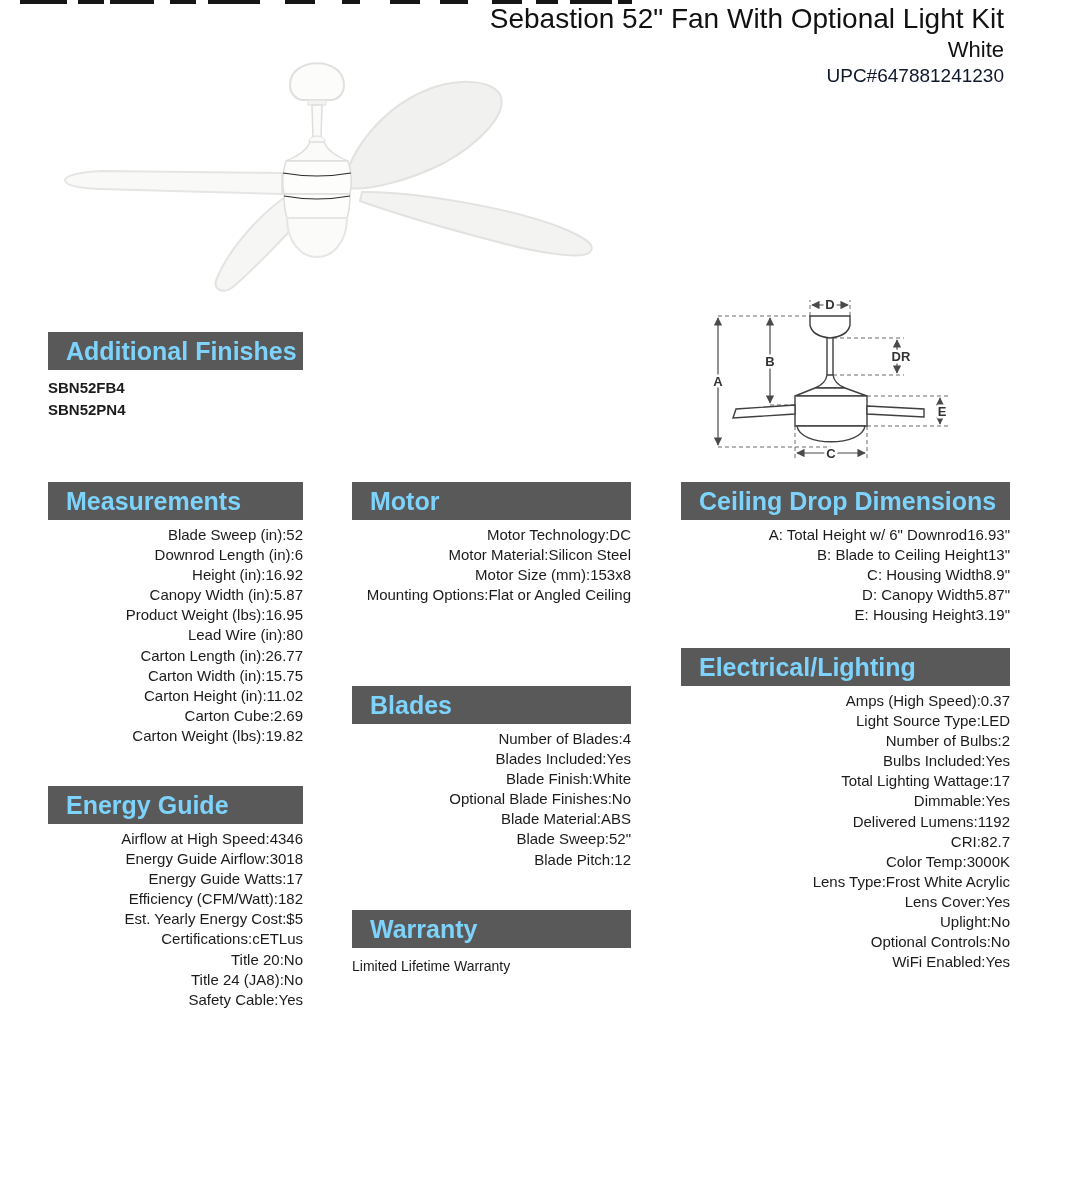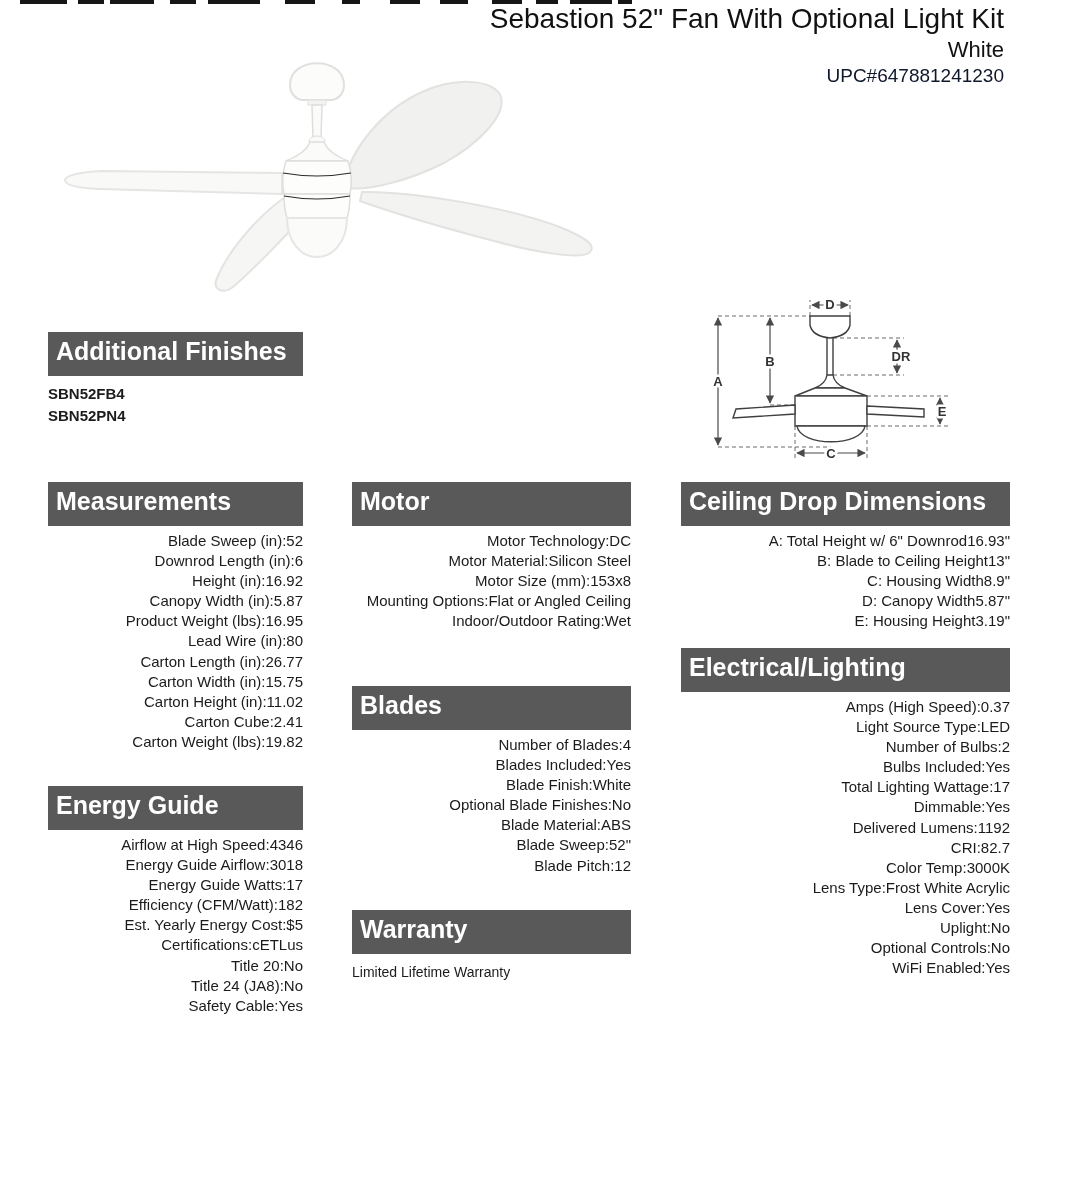--- a/index.html
+++ b/index.html
@@ -7,22 +7,22 @@
         font-family:"Liberation Sans","DejaVu Sans",sans-serif;color:#1b1b1b;}
   .top-crop{position:absolute;left:0;top:0;width:1080px;height:5px;}
   .top-crop span{position:absolute;top:0;height:4px;background:#161616;display:block;}
   .title-block{position:absolute;top:2px;right:76px;text-align:right;white-space:nowrap;}
   .product-title{font-size:28px;line-height:34px;color:#111;}
   .product-finish{font-size:22px;line-height:27px;color:#111;}
   .product-upc{font-size:19px;line-height:26px;color:#0f172a;}
   .fan-image{position:absolute;left:50px;top:42px;width:640px;height:285px;}
   .diagram{position:absolute;left:690px;top:278px;width:320px;height:200px;}
   .sec{position:absolute;}
-  .section-header{background:#595959;color:#ffffff;font-weight:bold;font-size:25px;
-                  height:44px;line-height:38px;padding-left:8px;box-sizing:border-box;
+  .section-header{background:#595959;color:#7dd3fc;font-weight:bold;font-size:25px;
+                  height:38px;line-height:38px;padding-left:18px;box-sizing:border-box;
                   white-space:nowrap;overflow:hidden;}
   .kv{margin-top:5px;}
   .kv-row{display:flex;justify-content:flex-end;align-items:baseline;
           font-size:15px;line-height:20.1px;white-space:nowrap;}
   .kv-label{text-align:left;}
   .kv-value{text-align:right;}
   .finish-list{margin-top:7px;}
   .finish-item{font-weight:bold;font-size:15px;line-height:22px;}
   .warranty-text{margin-top:8px;font-size:14px;line-height:20px;}
   .sec-left{left:48px;width:255px;}
@@ -178,21 +178,21 @@
         <div class="kv-row">
           <span class="kv-label">Carton Width (in):</span>
           <span class="kv-value">15.75</span>
         </div>
         <div class="kv-row">
           <span class="kv-label">Carton Height (in):</span>
           <span class="kv-value">11.02</span>
         </div>
         <div class="kv-row">
           <span class="kv-label">Carton Cube:</span>
-          <span class="kv-value">2.41</span>
+          <span class="kv-value">2.69</span>
         </div>
         <div class="kv-row">
           <span class="kv-label">Carton Weight (lbs):</span>
           <span class="kv-value">19.82</span>
         </div>
       </div>
   </section>
 
   <section class="sec sec-left" style="top:786px">
     <div class="section-header">Energy Guide</div>
@@ -247,24 +247,20 @@
           <span class="kv-label">Motor Material:</span>
           <span class="kv-value">Silicon Steel</span>
         </div>
         <div class="kv-row">
           <span class="kv-label">Motor Size (mm):</span>
           <span class="kv-value">153x8</span>
         </div>
         <div class="kv-row">
           <span class="kv-label">Mounting Options:</span>
           <span class="kv-value">Flat or Angled Ceiling</span>
-        </div>
-        <div class="kv-row">
-          <span class="kv-label">Indoor/Outdoor Rating:</span>
-          <span class="kv-value">Wet</span>
         </div>
       </div>
   </section>
 
   <section class="sec sec-mid" style="top:686px">
     <div class="section-header">Blades</div>
     <div class="kv">
         <div class="kv-row">
           <span class="kv-label">Number of Blades:</span>
           <span class="kv-value">4</span>

